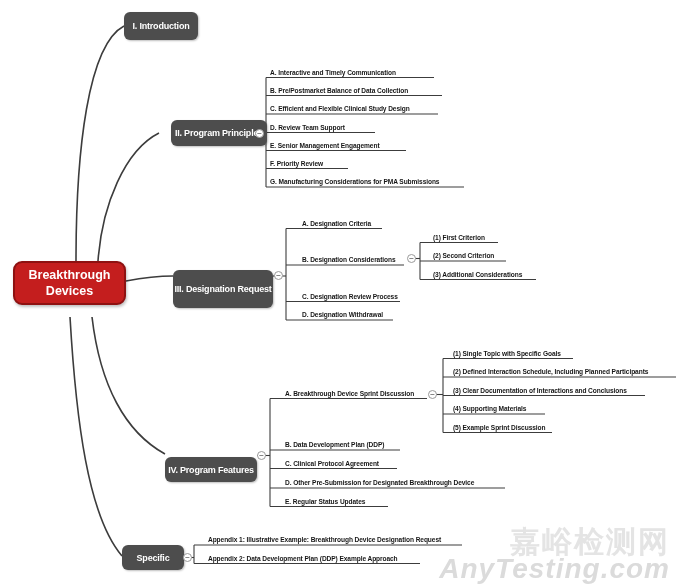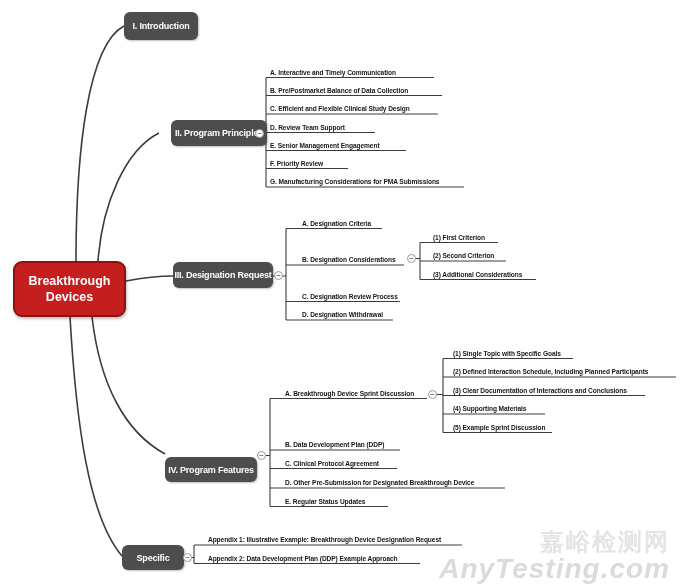--- a/index.html
+++ b/index.html
@@ -1,46 +1,46 @@
 <!DOCTYPE html>
 <html><head>
 <meta charset="utf-8">
 <style>
   html,body{margin:0;padding:0;background:#ffffff;}
   .canvas{position:relative;width:680px;height:584px;background:#ffffff;overflow:hidden;
           font-family:"Liberation Sans",sans-serif;}
   svg.wires{position:absolute;left:0;top:0;width:680px;height:584px;}
 
-  .root-node{position:absolute;left:13px;top:261px;width:113px;height:56px;box-sizing:border-box;
+  .root-node{position:absolute;left:13px;top:261px;width:113px;height:44px;box-sizing:border-box;
     background:#c41e1e;border:2px solid #8e1111;border-radius:9px;color:#fff;
     display:flex;align-items:center;justify-content:center;text-align:center;
     font-size:12.5px;font-weight:700;line-height:1.3;
     box-shadow:1px 2px 3px rgba(0,0,0,.25);}
 
   .branch{position:absolute;box-sizing:border-box;background:#4d4d4d;border-radius:6px;color:#fff;
     display:flex;align-items:center;justify-content:center;white-space:nowrap;
     font-size:9px;font-weight:700;letter-spacing:-.2px;
     box-shadow:1px 1px 2px rgba(0,0,0,.25);}
   .b-i{left:124px;top:12px;width:74px;height:28px;}
   .b-ii{left:159px;top:120px;width:96px;height:26px;margin-left:12px;}
-  .b-iii{left:173px;top:262px;width:100px;height:26px;}
+  .b-iii{left:173px;top:270px;width:100px;height:38px;}
   .b-iv{left:165px;top:443px;width:92px;height:25px;margin-top:14px;}
   .b-ap{left:122px;top:545px;width:62px;height:25px;}
 
   .leaf{position:absolute;white-space:nowrap;color:#151515;
     font-size:7.5px;font-weight:700;line-height:11px;letter-spacing:-.1px;
     transform:scaleX(.88);transform-origin:0 100%;}
 
   .expander{position:absolute;width:9px;height:9px;box-sizing:border-box;border-radius:50%;
     background:#fff;border:1px solid #9a9a9a;color:#777;
     display:flex;align-items:center;justify-content:center;
     font-size:8px;font-weight:700;line-height:7px;}
 
   .watermark{position:absolute;right:10px;bottom:4px;text-align:right;pointer-events:none;}
-  .wm-cn{font-size:24px;font-weight:700;color:#e4e4e4;line-height:30px;letter-spacing:2px;}
+  .wm-cn{font-size:30px;font-weight:700;color:#e4e4e4;line-height:30px;letter-spacing:2px;}
   .wm-en{font-size:28px;font-weight:700;font-style:italic;color:#dbdbdb;line-height:23px;letter-spacing:1px;}
 </style>
 </head>
 <body>
 
 <div class="canvas">
 
   <svg class="wires" viewBox="0 0 680 584">
     <g stroke="#3c3c3c" stroke-width="1.6" fill="none">
       <path d="M76,261 C76,150 88,45 124,26"></path>

